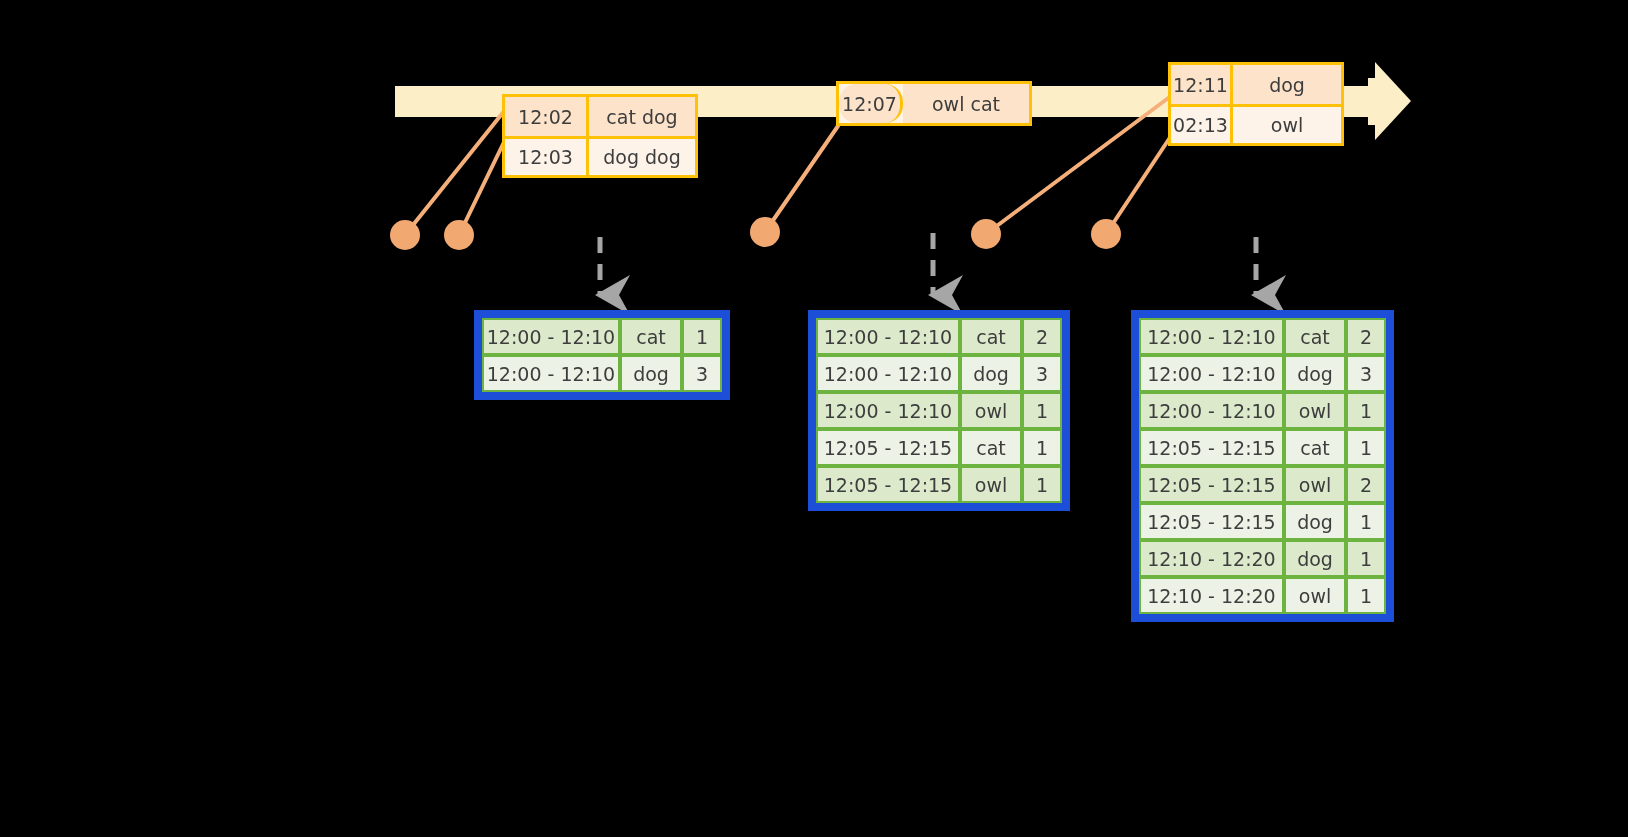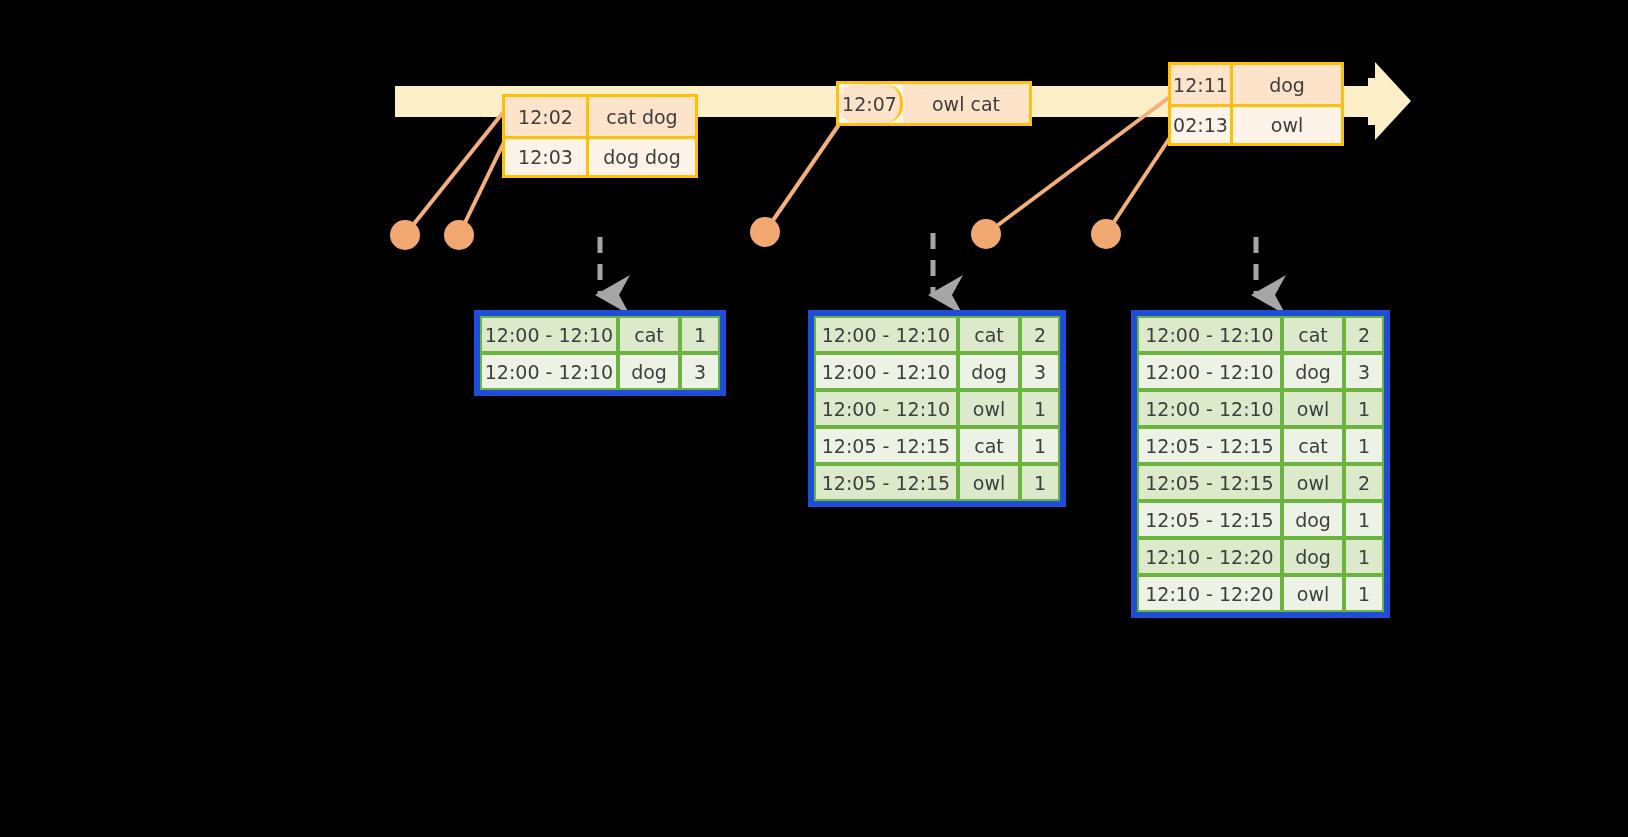--- a/index.html
+++ b/index.html
@@ -59,21 +59,21 @@
 
   
   .leader-svg{position:absolute;left:0;top:0;width:1628px;height:837px;pointer-events:none;}
 
   
   .dash-svg{position:absolute;left:0;top:0;width:1628px;height:837px;pointer-events:none;}
 
   
   .result-table{
     position:absolute;
-    border:6px solid #1d4ed8;
+    border:8px solid #1d4ed8;
     box-sizing:border-box;
     background:#6CB33F;
     padding:0;
   }
   .rt-row{display:flex;height:37px;box-sizing:border-box;}
   .rt-cell{
     display:flex;align-items:center;justify-content:center;
     font-size:19px;color:#3d3d3d;box-sizing:border-box;
     margin:2px;
   }

